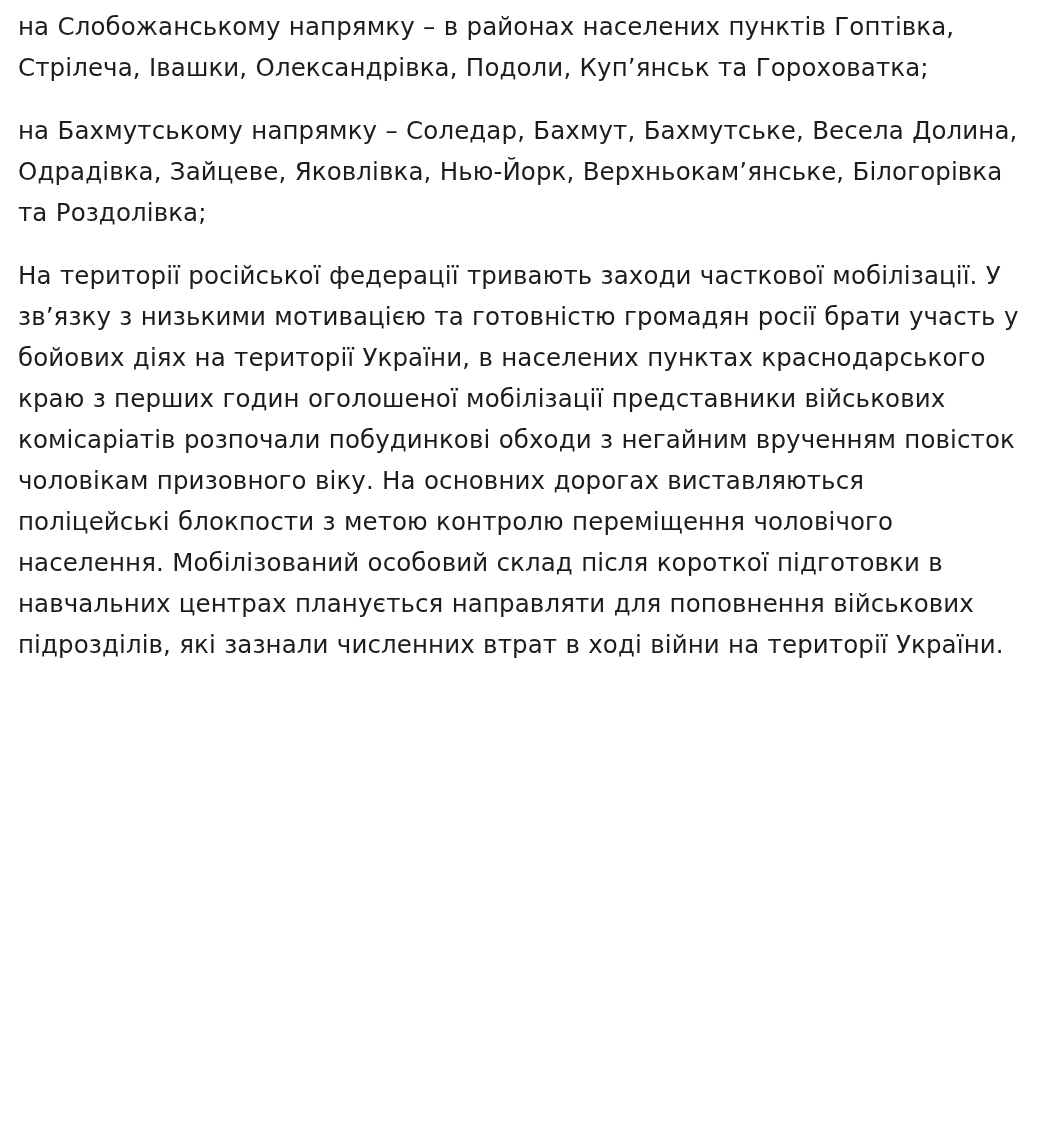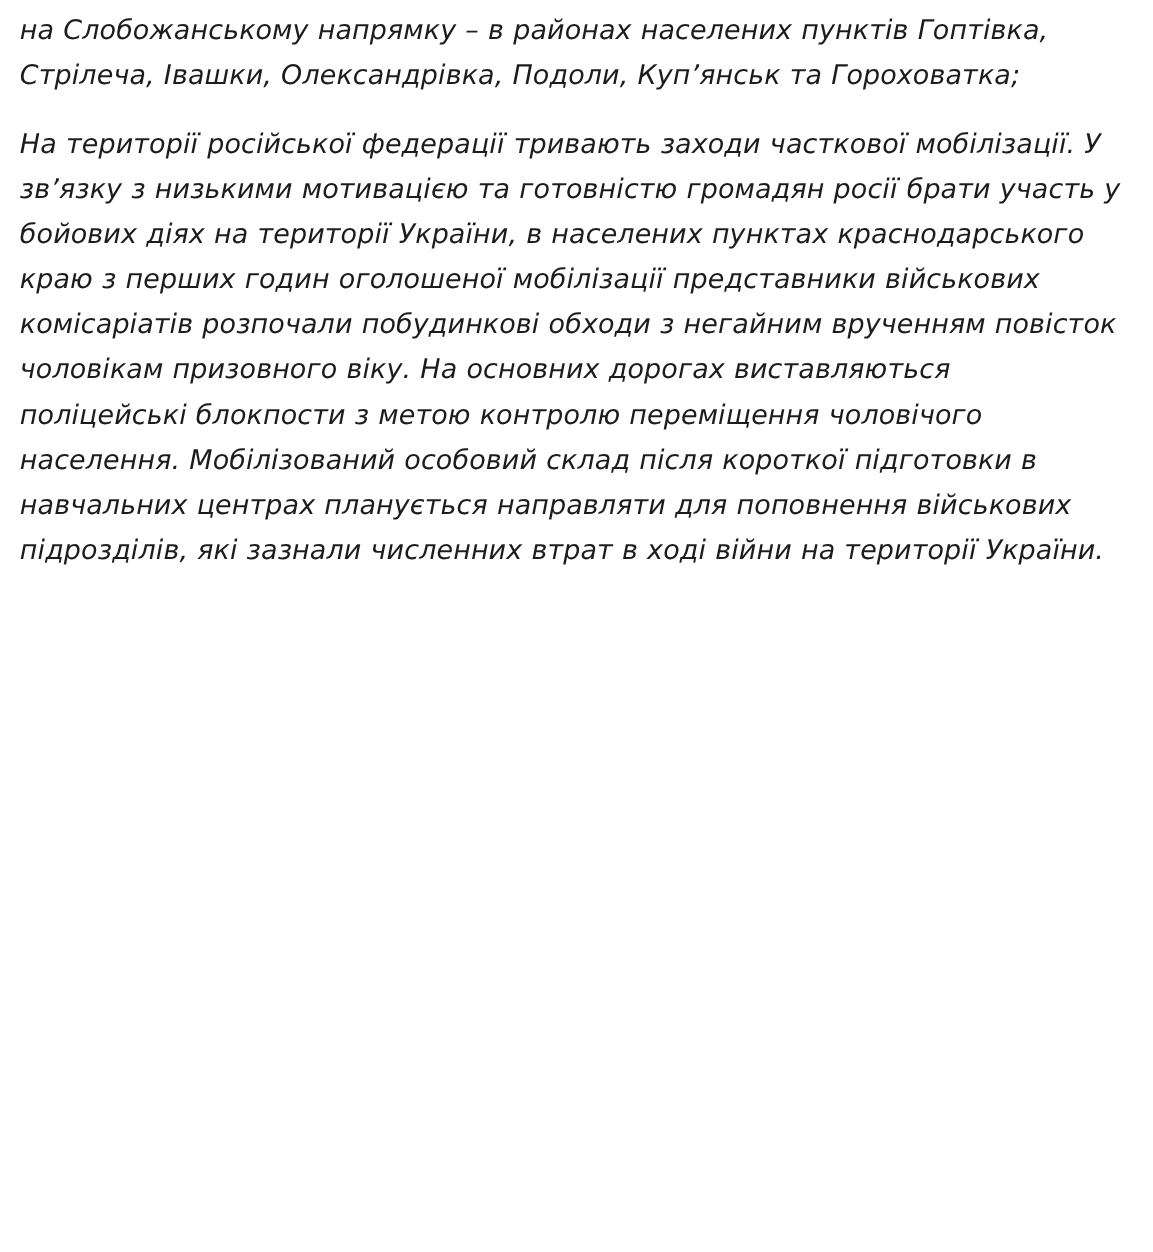--- a/index.html
+++ b/index.html
@@ -19,26 +19,26 @@
     padding: 6px 24px 10px 18px;
   }
   .paragraph {
     font-size: 24.5px;
     line-height: 41px;
     letter-spacing: 0.1px;
     margin: 0 0 22px 0;
     text-align: left;
     white-space: pre-wrap;
     word-spacing: 0.4px;
-    font-style: italic;
   }
   .paragraph:last-child {
     margin-bottom: 0;
   }
 </style>
 </head>
 <body>
 
 <div class="document">
   <p class="paragraph">на Слобожанському напрямку – в районах населених пунктів Гоптівка, Стрілеча, Івашки, Олександрівка, Подоли, Куп’янськ та Гороховатка;</p>
+  <p class="paragraph">на Бахмутському напрямку – Соледар, Бахмут, Бахмутське, Весела Долина, Одрадівка, Зайцеве, Яковлівка, Нью-Йорк, Верхньокам’янське, Білогорівка та Роздолівка;</p>
   <p class="paragraph">На території російської федерації тривають заходи часткової мобілізації. У зв’язку з низькими мотивацією та готовністю громадян росії брати участь у бойових діях на території України, в населених пунктах краснодарського краю з перших годин оголошеної мобілізації представники військових комісаріатів розпочали побудинкові обходи з негайним врученням повісток чоловікам призовного віку. На основних дорогах виставляються поліцейські блокпости з метою контролю переміщення чоловічого населення. Мобілізований особовий склад після короткої підготовки в навчальних центрах планується направляти для поповнення військових підрозділів, які зазнали численних втрат в ході війни на території України.</p>
 
 </div>
 
 </body></html>

